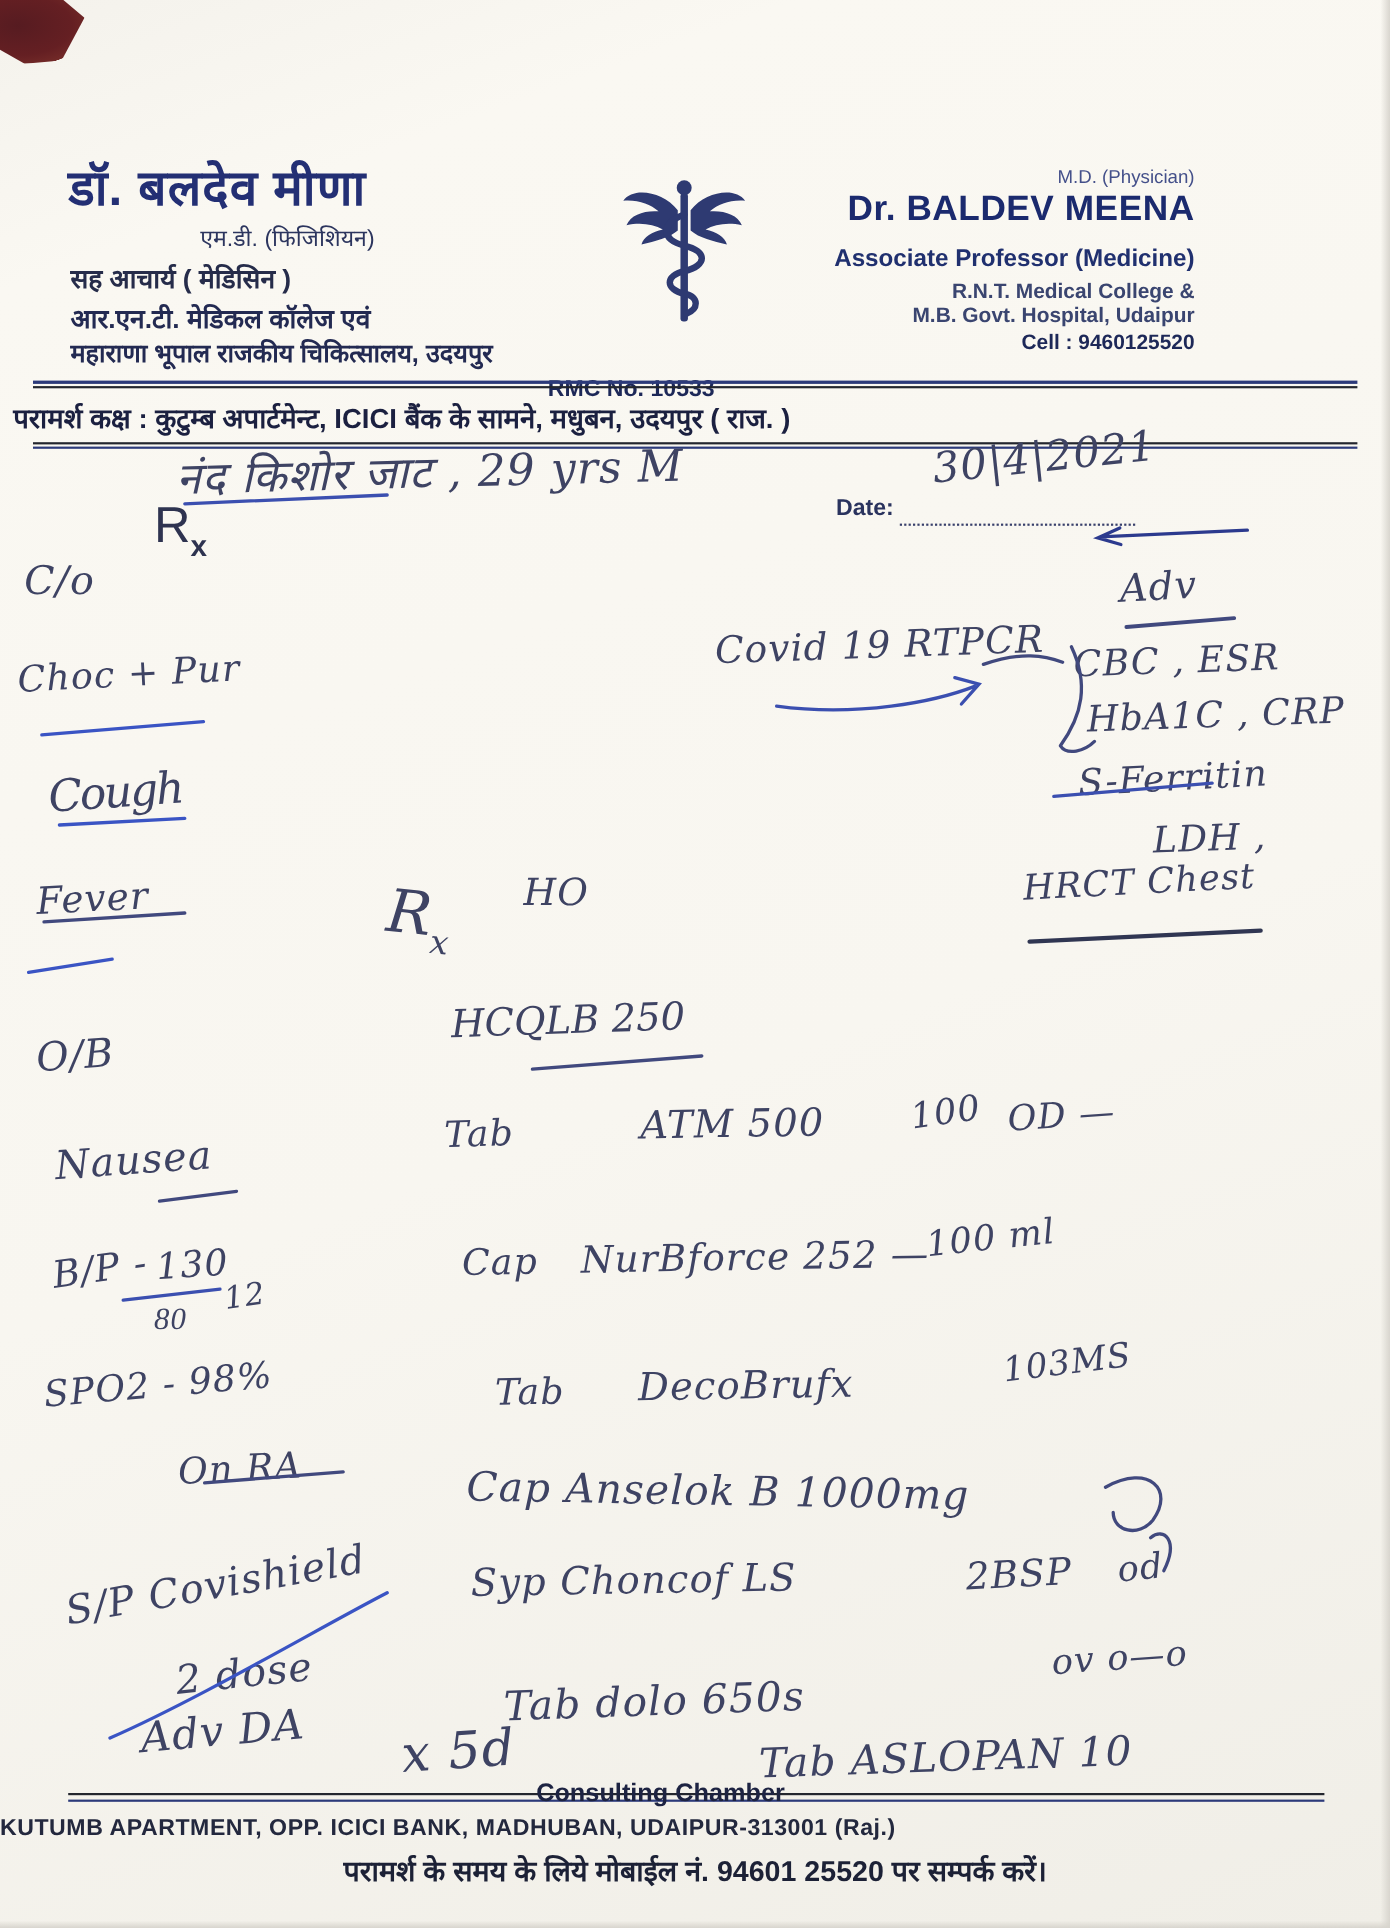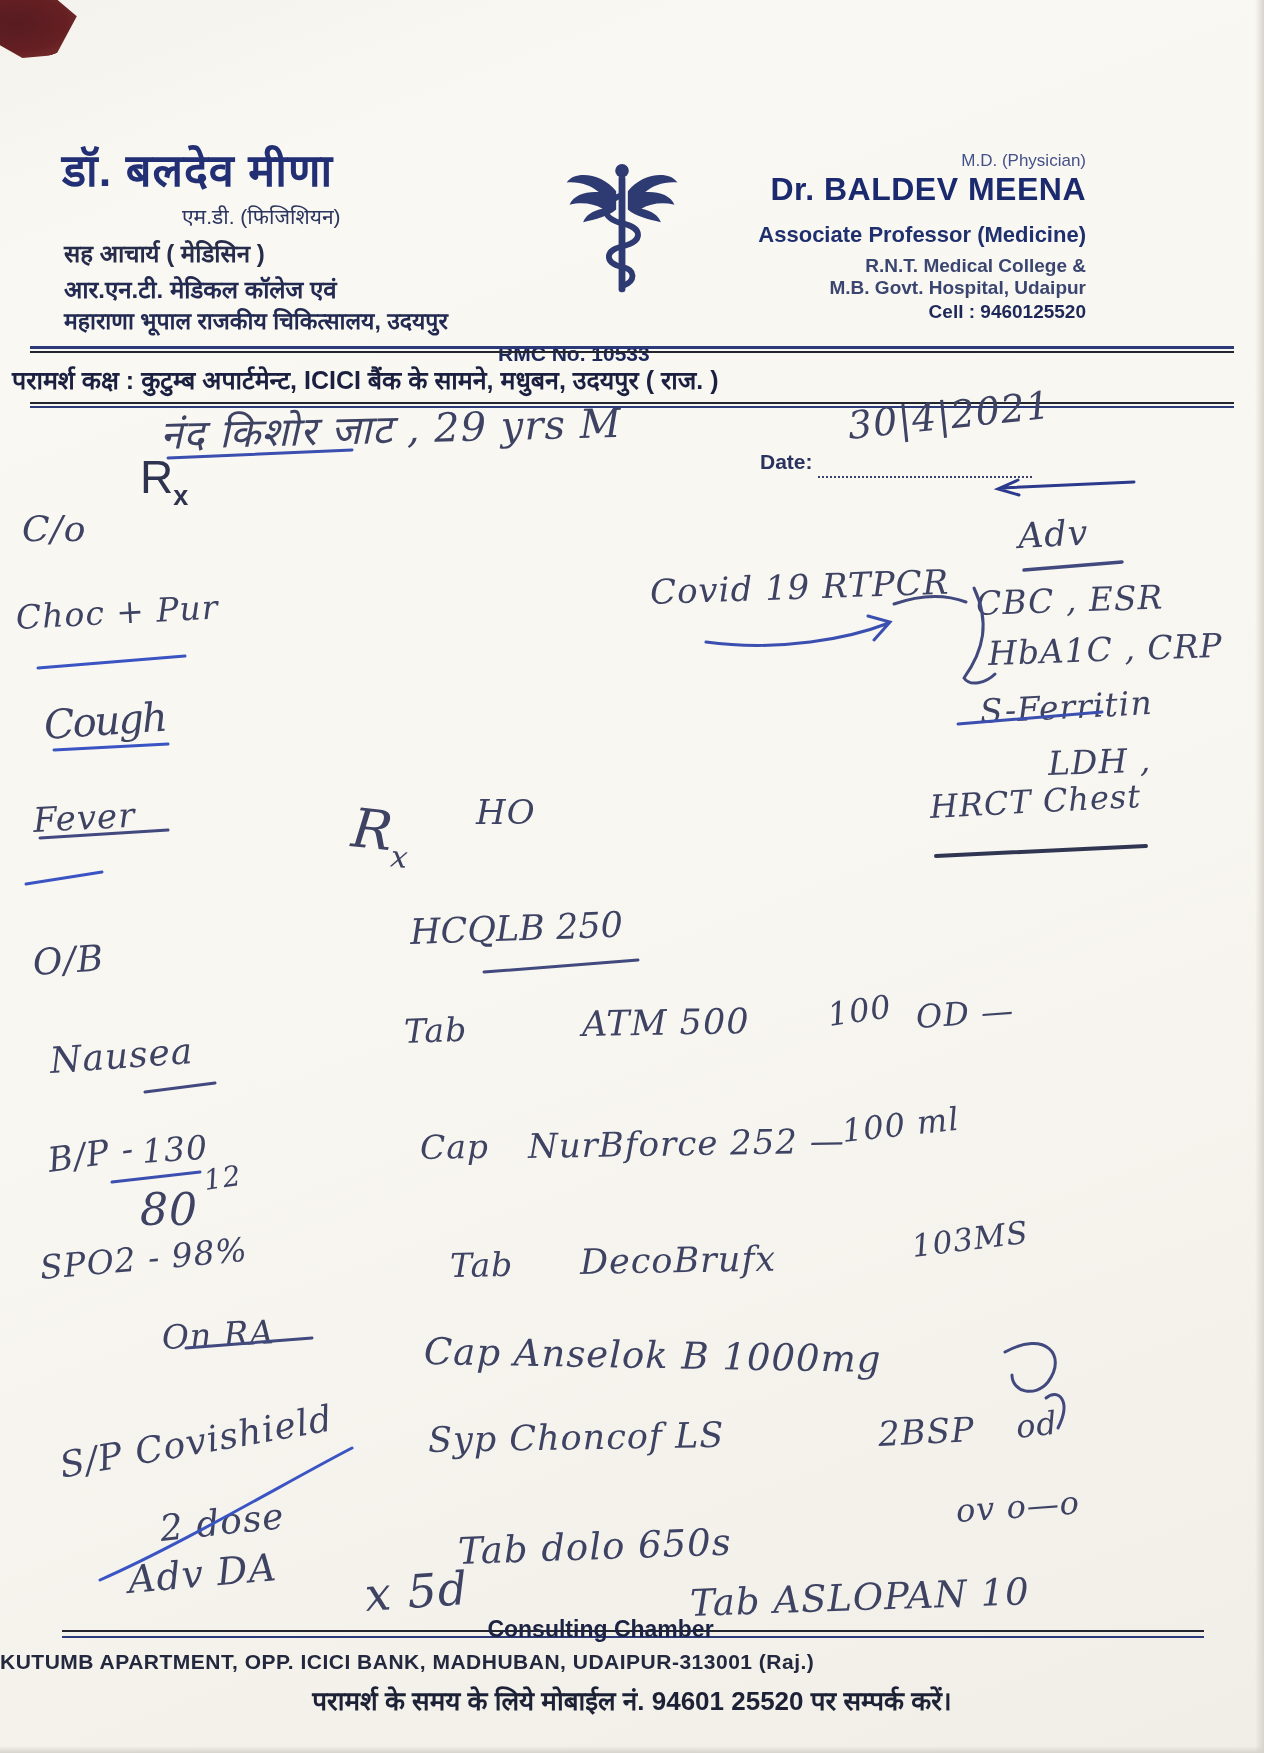--- a/index.html
+++ b/index.html
@@ -86,21 +86,21 @@
 
   <div class="hw" style="left:22px;top:508px;font-size:36px;">C/o</div>
   <div class="hw" style="left:16px;top:598px;font-size:33px;transform:rotate(-3deg);">Choc + Pur</div>
   <div class="hw" style="left:44px;top:702px;font-size:40px;transform:rotate(-4deg);letter-spacing:-2px;">Cough</div>
   <div class="hw" style="left:33px;top:800px;font-size:34px;transform:rotate(-3deg);">Fever</div>
   <div class="hw" style="left:33px;top:942px;font-size:36px;transform:rotate(-4deg);">O/B</div>
   <div class="hw" style="left:50px;top:1040px;font-size:36px;transform:rotate(-4deg);">Nausea</div>
 
   <div class="hw" style="left:48px;top:1140px;font-size:34px;transform:rotate(-8deg);">B/P -</div>
   <div class="hw" style="left:142px;top:1132px;font-size:33px;transform:rotate(-4deg);">130</div>
-  <div class="hw" style="left:140px;top:1184px;font-size:44px;">80</div>
+  <div class="hw" style="left:140px;top:1184px;font-size:28px;font-family:Liberation Serif, serif;">80</div>
   <div class="hw" style="left:204px;top:1164px;font-size:28px;transform:rotate(-8deg);">12</div>
   <div class="hw" style="left:40px;top:1248px;font-size:33px;transform:rotate(-5deg);">SPO2 - 98%</div>
   <div class="hw" style="left:162px;top:1318px;font-size:33px;transform:rotate(-3deg);">On RA</div>
 
   <div class="hw" style="left:60px;top:1445px;font-size:36px;transform:rotate(-10deg);">S/P Covishield</div>
   <div class="hw" style="left:160px;top:1508px;font-size:36px;transform:rotate(-6deg);">2 dose</div>
   <div class="hw" style="left:128px;top:1558px;font-size:38px;transform:rotate(-5deg);">Adv DA</div>
 
   <div class="hw" style="left:352px;top:796px;font-size:54px;transform:rotate(6deg);"><span>R</span><span class="sub" style="font-size:30px;transform:translateY(16px);">x</span></div>
   <div class="hw" style="left:464px;top:792px;font-size:34px;margin-left:12px;">HO</div>

